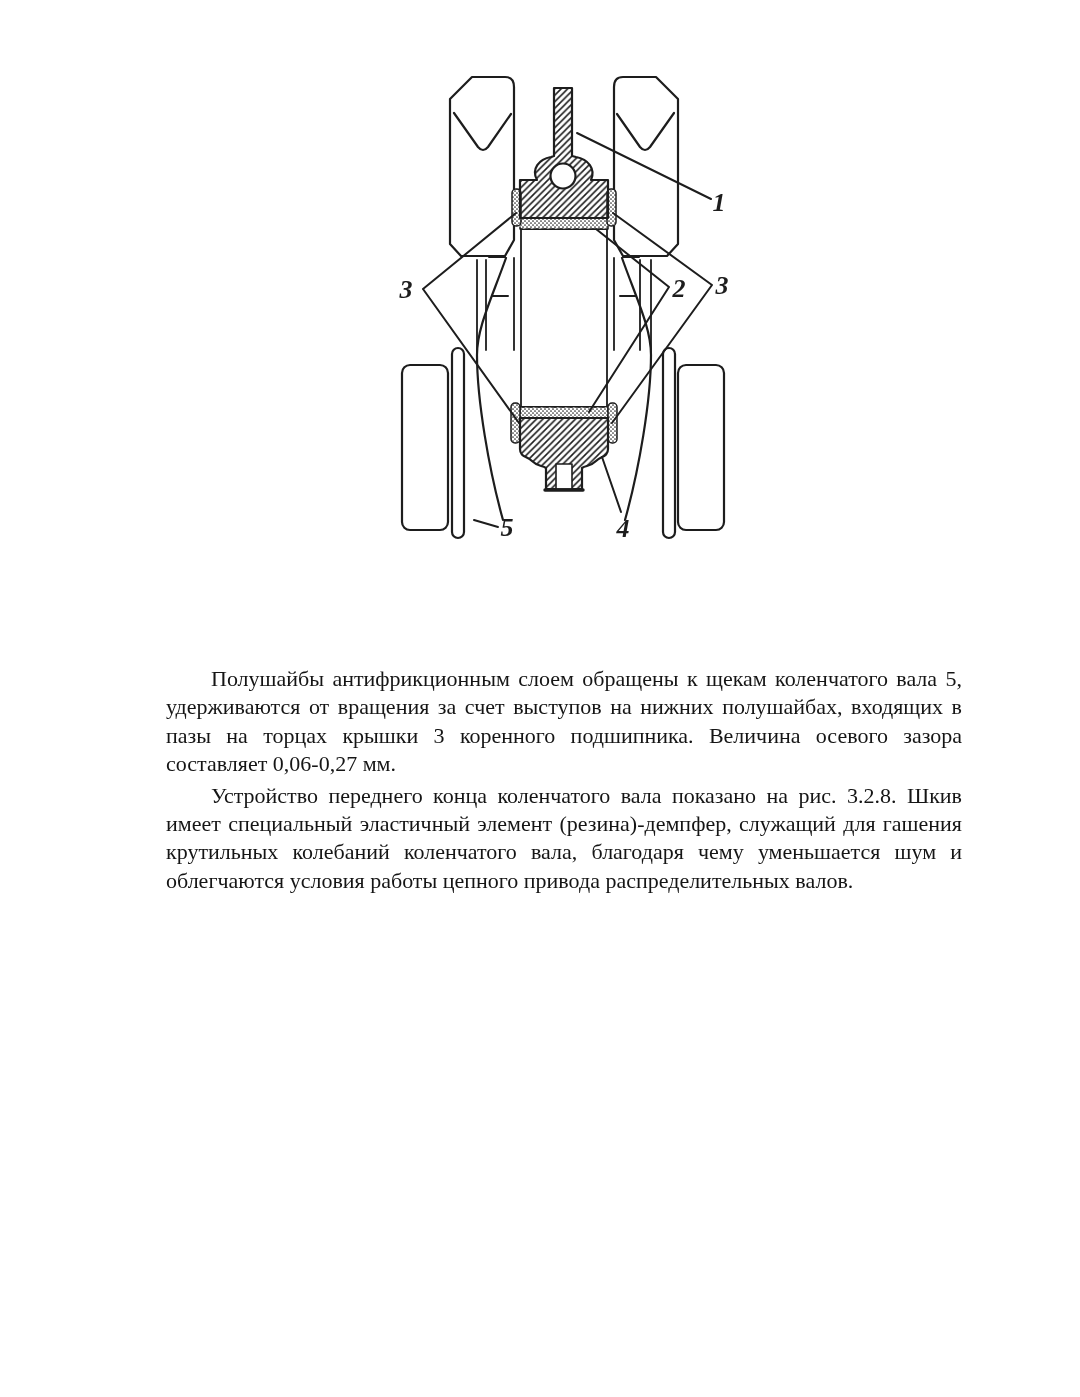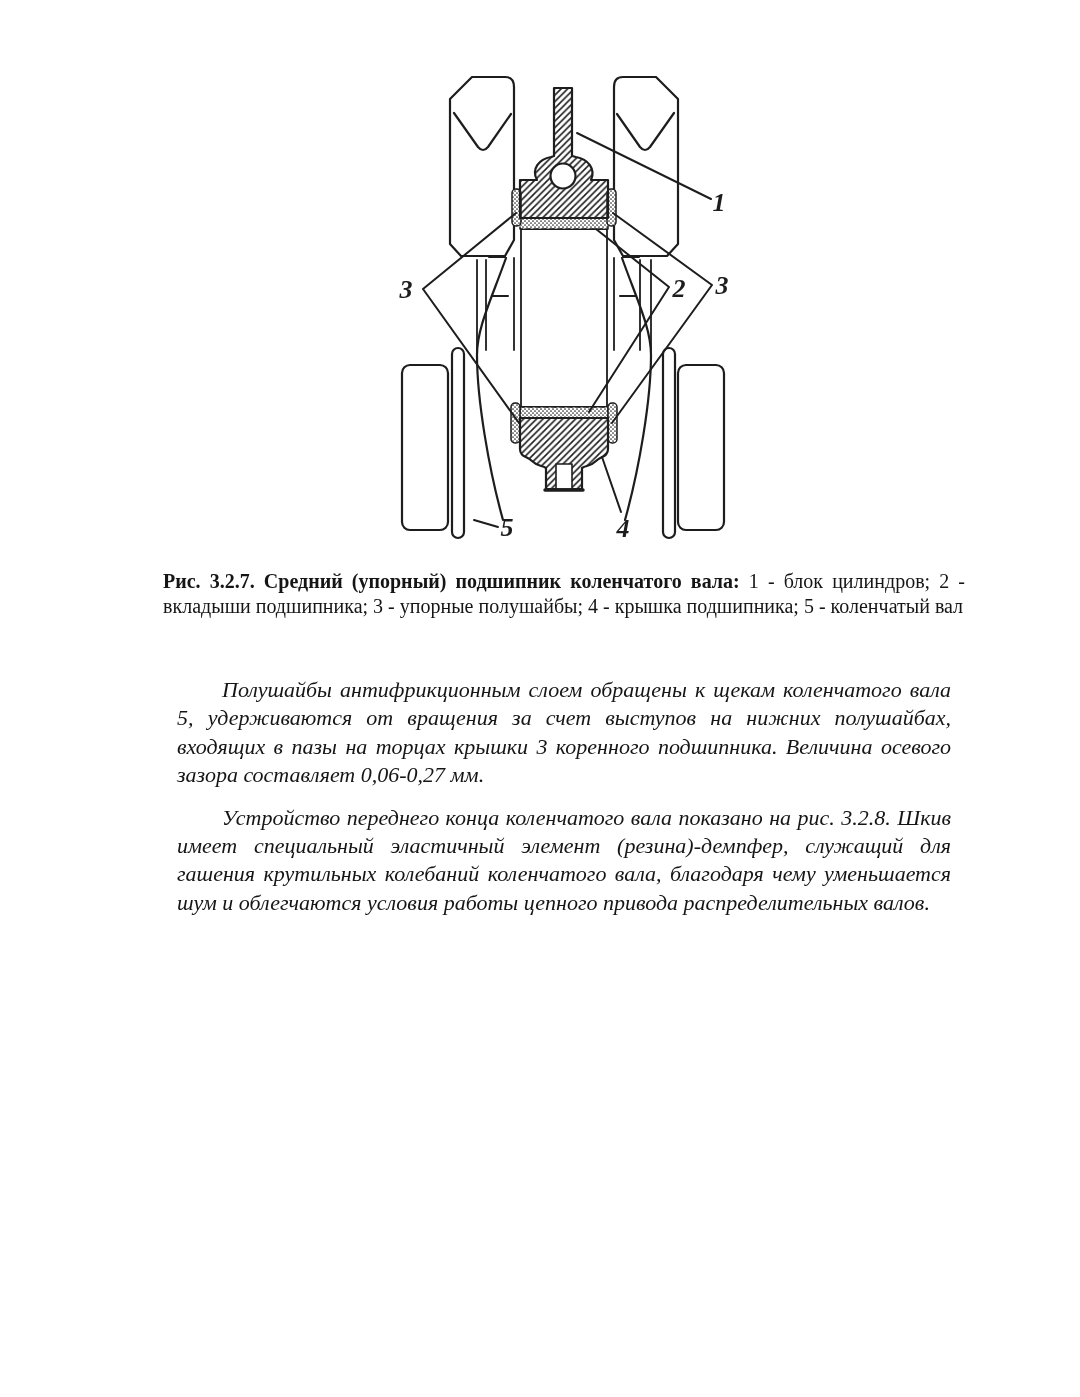--- a/index.html
+++ b/index.html
@@ -15,21 +15,21 @@
   .figure-wrap svg{display:block;width:1080px;height:560px;}
   .caption{
     position:absolute;left:163px;top:569px;width:802px;
     font-size:20px;line-height:25px;text-align:justify;
   }
   .caption .cap-bold{font-weight:bold;}
   .body-text{
     position:absolute;left:163px;top:662px;width:802px;
     font-size:22px;line-height:28.4px;text-align:justify;
   }
-  .body-text p{margin:14px;text-indent:45px;font-style:italic;}
+  .body-text p{margin:3px;text-indent:45px;}
   .callout{
     font-family:"Liberation Serif", serif;
     font-style:italic;font-weight:bold;
     font-size:26px;fill:#1d1d1d;
   }
 </style>
 </head>
 <body>
 
 <div class="page">
@@ -94,22 +94,19 @@
 
       <text class="callout" x="719" y="211" text-anchor="middle">1</text>
       <text class="callout" x="406" y="298" text-anchor="middle">3</text>
       <text class="callout" x="679" y="297" text-anchor="middle">2</text>
       <text class="callout" x="722" y="294" text-anchor="middle">3</text>
       <text class="callout" x="623" y="537" text-anchor="middle">4</text>
       <text class="callout" x="507" y="536" text-anchor="middle">5</text>
     </svg>
   </div>
 
-  <div class="caption">
-    <span class="cap-bold">Рис. 3.2.7. Средний (упорный) подшипник коленчатого вала:</span><span> 1 - блок цилиндров; 2 - вкладыши подшипника; 3 - упорные полушайбы; 4 - крышка подшипника; 5 - коленчатый вал</span>
-  </div>
 
   <div class="body-text">
     <p>Полушайбы антифрикционным слоем обращены к щекам коленчатого вала 5, удерживаются от вращения за счет выступов на нижних полушайбах, входящих в пазы на торцах крышки 3 коренного подшипника. Величина осевого зазора составляет 0,06-0,27 мм.</p>
     <p>Устройство переднего конца коленчатого вала показано на рис. 3.2.8. Шкив имеет специальный эластичный элемент (резина)-демпфер, служащий для гашения крутильных колебаний коленчатого вала, благодаря чему уменьшается шум и облегчаются условия работы цепного привода распределительных валов.</p>
   </div>
 
 </div>
 
 </body></html>

